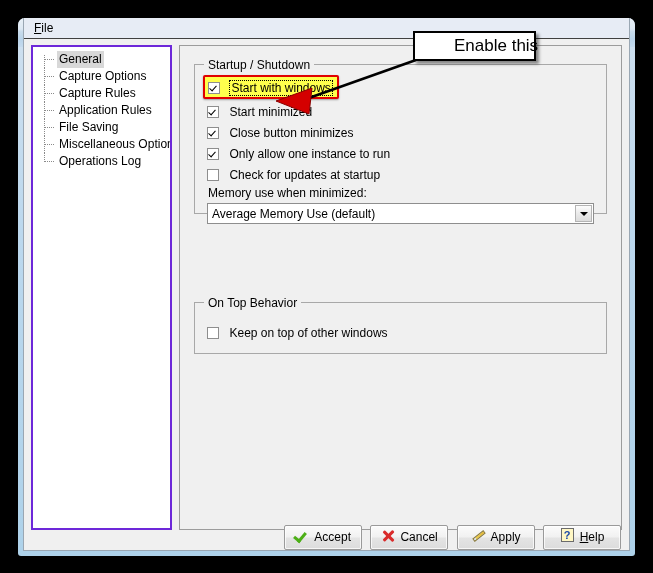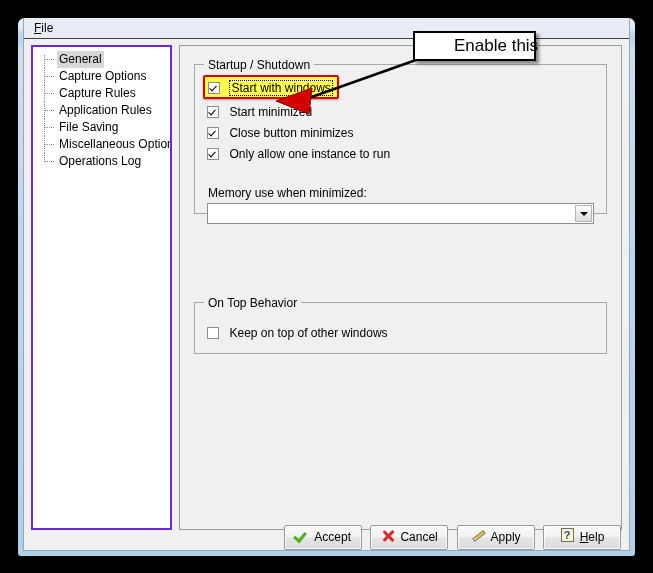--- a/index.html
+++ b/index.html
@@ -464,24 +464,29 @@
           <div class="chk-row" style="left:12px; top:58px;text-align:right;">
             <span class="cbox checked"></span>
             <span class="chk-label">Close button minimizes</span>
           </div>
 
           <div class="chk-row" style="left:12px; top:79px;">
             <span class="cbox checked"></span>
             <span class="chk-label">Only allow one instance to run</span>
           </div>
 
+          <div class="chk-row" style="left:12px; top:100px;">
+            <span class="cbox"></span>
+            <span class="chk-label">Check for updates at startup</span>
+          </div>
 
           <div class="plain-label" style="left:13px; top:121px;">Memory use when minimized:</div>
 
           <div class="combo" id="combo-memory" style="top:138px;">
+            <span class="combo-text">Average Memory Use (default)</span>
             <span class="combo-btn"></span>
           </div>
         </div>
 
 
         <div class="groupbox" id="gb-ontop">
           <div class="gb-title">On Top Behavior</div>
 
           <div class="chk-row" style="left:12px; top:20px;">
             <span class="cbox"></span>

